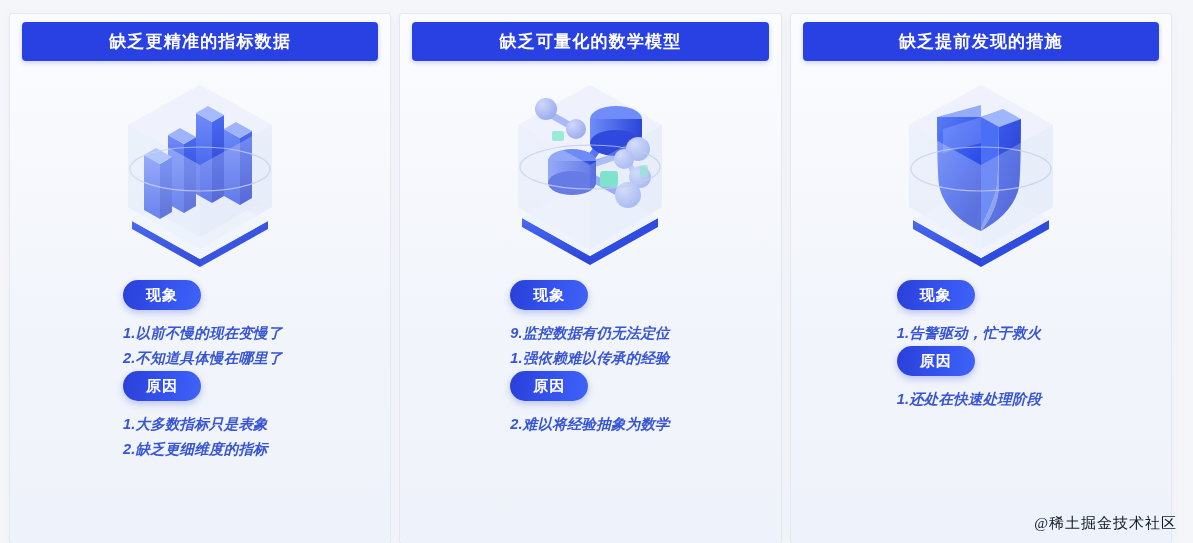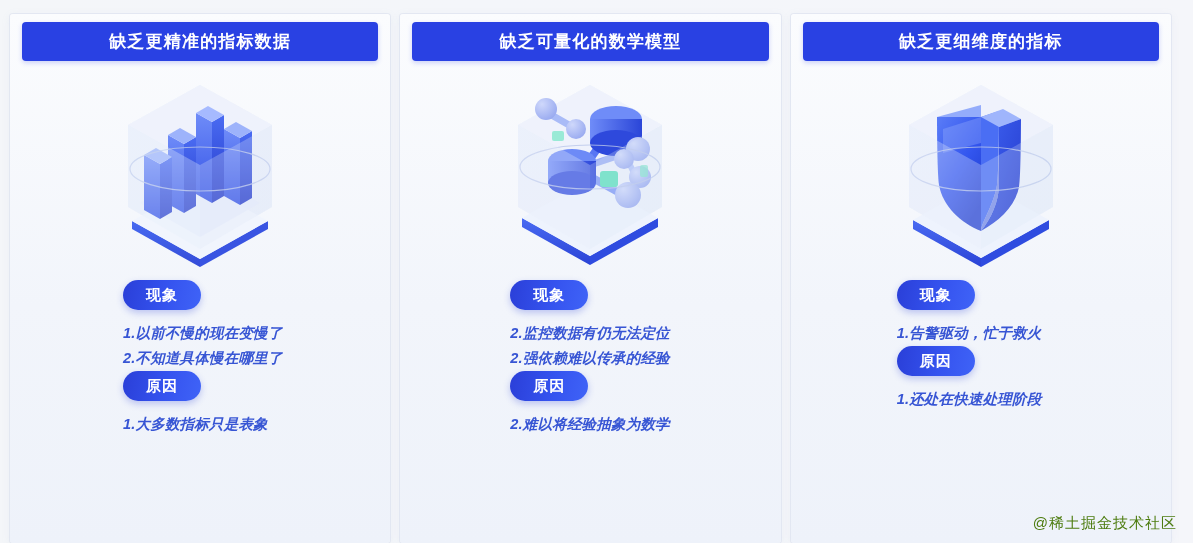--- a/index.html
+++ b/index.html
@@ -85,24 +85,24 @@
     font-weight:bold;
     line-height:25px;
     white-space:nowrap;
     letter-spacing:.2px;
     font-style:italic;
   }
 
   .watermark {
     position:absolute;
     right:16px; bottom:10px;
-    color:#4d7c0f;
+    color:#0f172a;
     font-size:15px;
     letter-spacing:1px;
-    font-family:Liberation Sans, sans-serif;
+    font-family:Liberation Serif, serif;
     user-select:none;
   }
 </style>
 </head>
 <body>
 
 <div class="stage">
 
   <div class="card">
     <div class="card-header">
@@ -187,20 +187,21 @@
       </div>
     </div>
 
     <div class="block second">
       <div class="block-inner">
         <div class="pill">
           <span class="pill-text">原因</span>
         </div>
         <div class="lines">
           <div class="line">1.大多数指标只是表象</div>
+          <div class="line">2.缺乏更细维度的指标</div>
         </div>
       </div>
     </div>
   </div>
 
   <div class="card">
     <div class="card-header">
       <span class="card-header-text">缺乏可量化的数学模型</span>
     </div>
 
@@ -275,41 +276,41 @@
         <polygon points="172,52 100,92 100,176 172,134" fill="#dde6f8" opacity=".26"></polygon>
       </svg>
     </div>
 
     <div class="block first">
       <div class="block-inner">
         <div class="pill">
           <span class="pill-text">现象</span>
         </div>
         <div class="lines">
-          <div class="line">2.监控数据有仍无法定位</div>
-          <div class="line">2.强依赖难以传承的经验</div>
+          <div class="line">9.监控数据有仍无法定位</div>
+          <div class="line">1.强依赖难以传承的经验</div>
         </div>
       </div>
     </div>
 
     <div class="block second">
       <div class="block-inner">
         <div class="pill">
           <span class="pill-text">原因</span>
         </div>
         <div class="lines">
           <div class="line">2.难以将经验抽象为数学</div>
         </div>
       </div>
     </div>
   </div>
 
   <div class="card">
     <div class="card-header">
-      <span class="card-header-text">缺乏更细维度的指标</span>
+      <span class="card-header-text">缺乏提前发现的措施</span>
     </div>
 
     <div class="illus-wrap">
       <svg class="illus" width="200" height="195" viewBox="0 0 200 195">
         <defs>
           <linearGradient id="hexGlassC" x1="0" y1="0" x2="1" y2="1">
             <stop offset="0" stop-color="#e9eefb" stop-opacity=".85"></stop>
             <stop offset="1" stop-color="#dfe7f7" stop-opacity=".6"></stop>
           </linearGradient>
           <linearGradient id="slabTopC" x1="0" y1="0" x2="1" y2="1">

